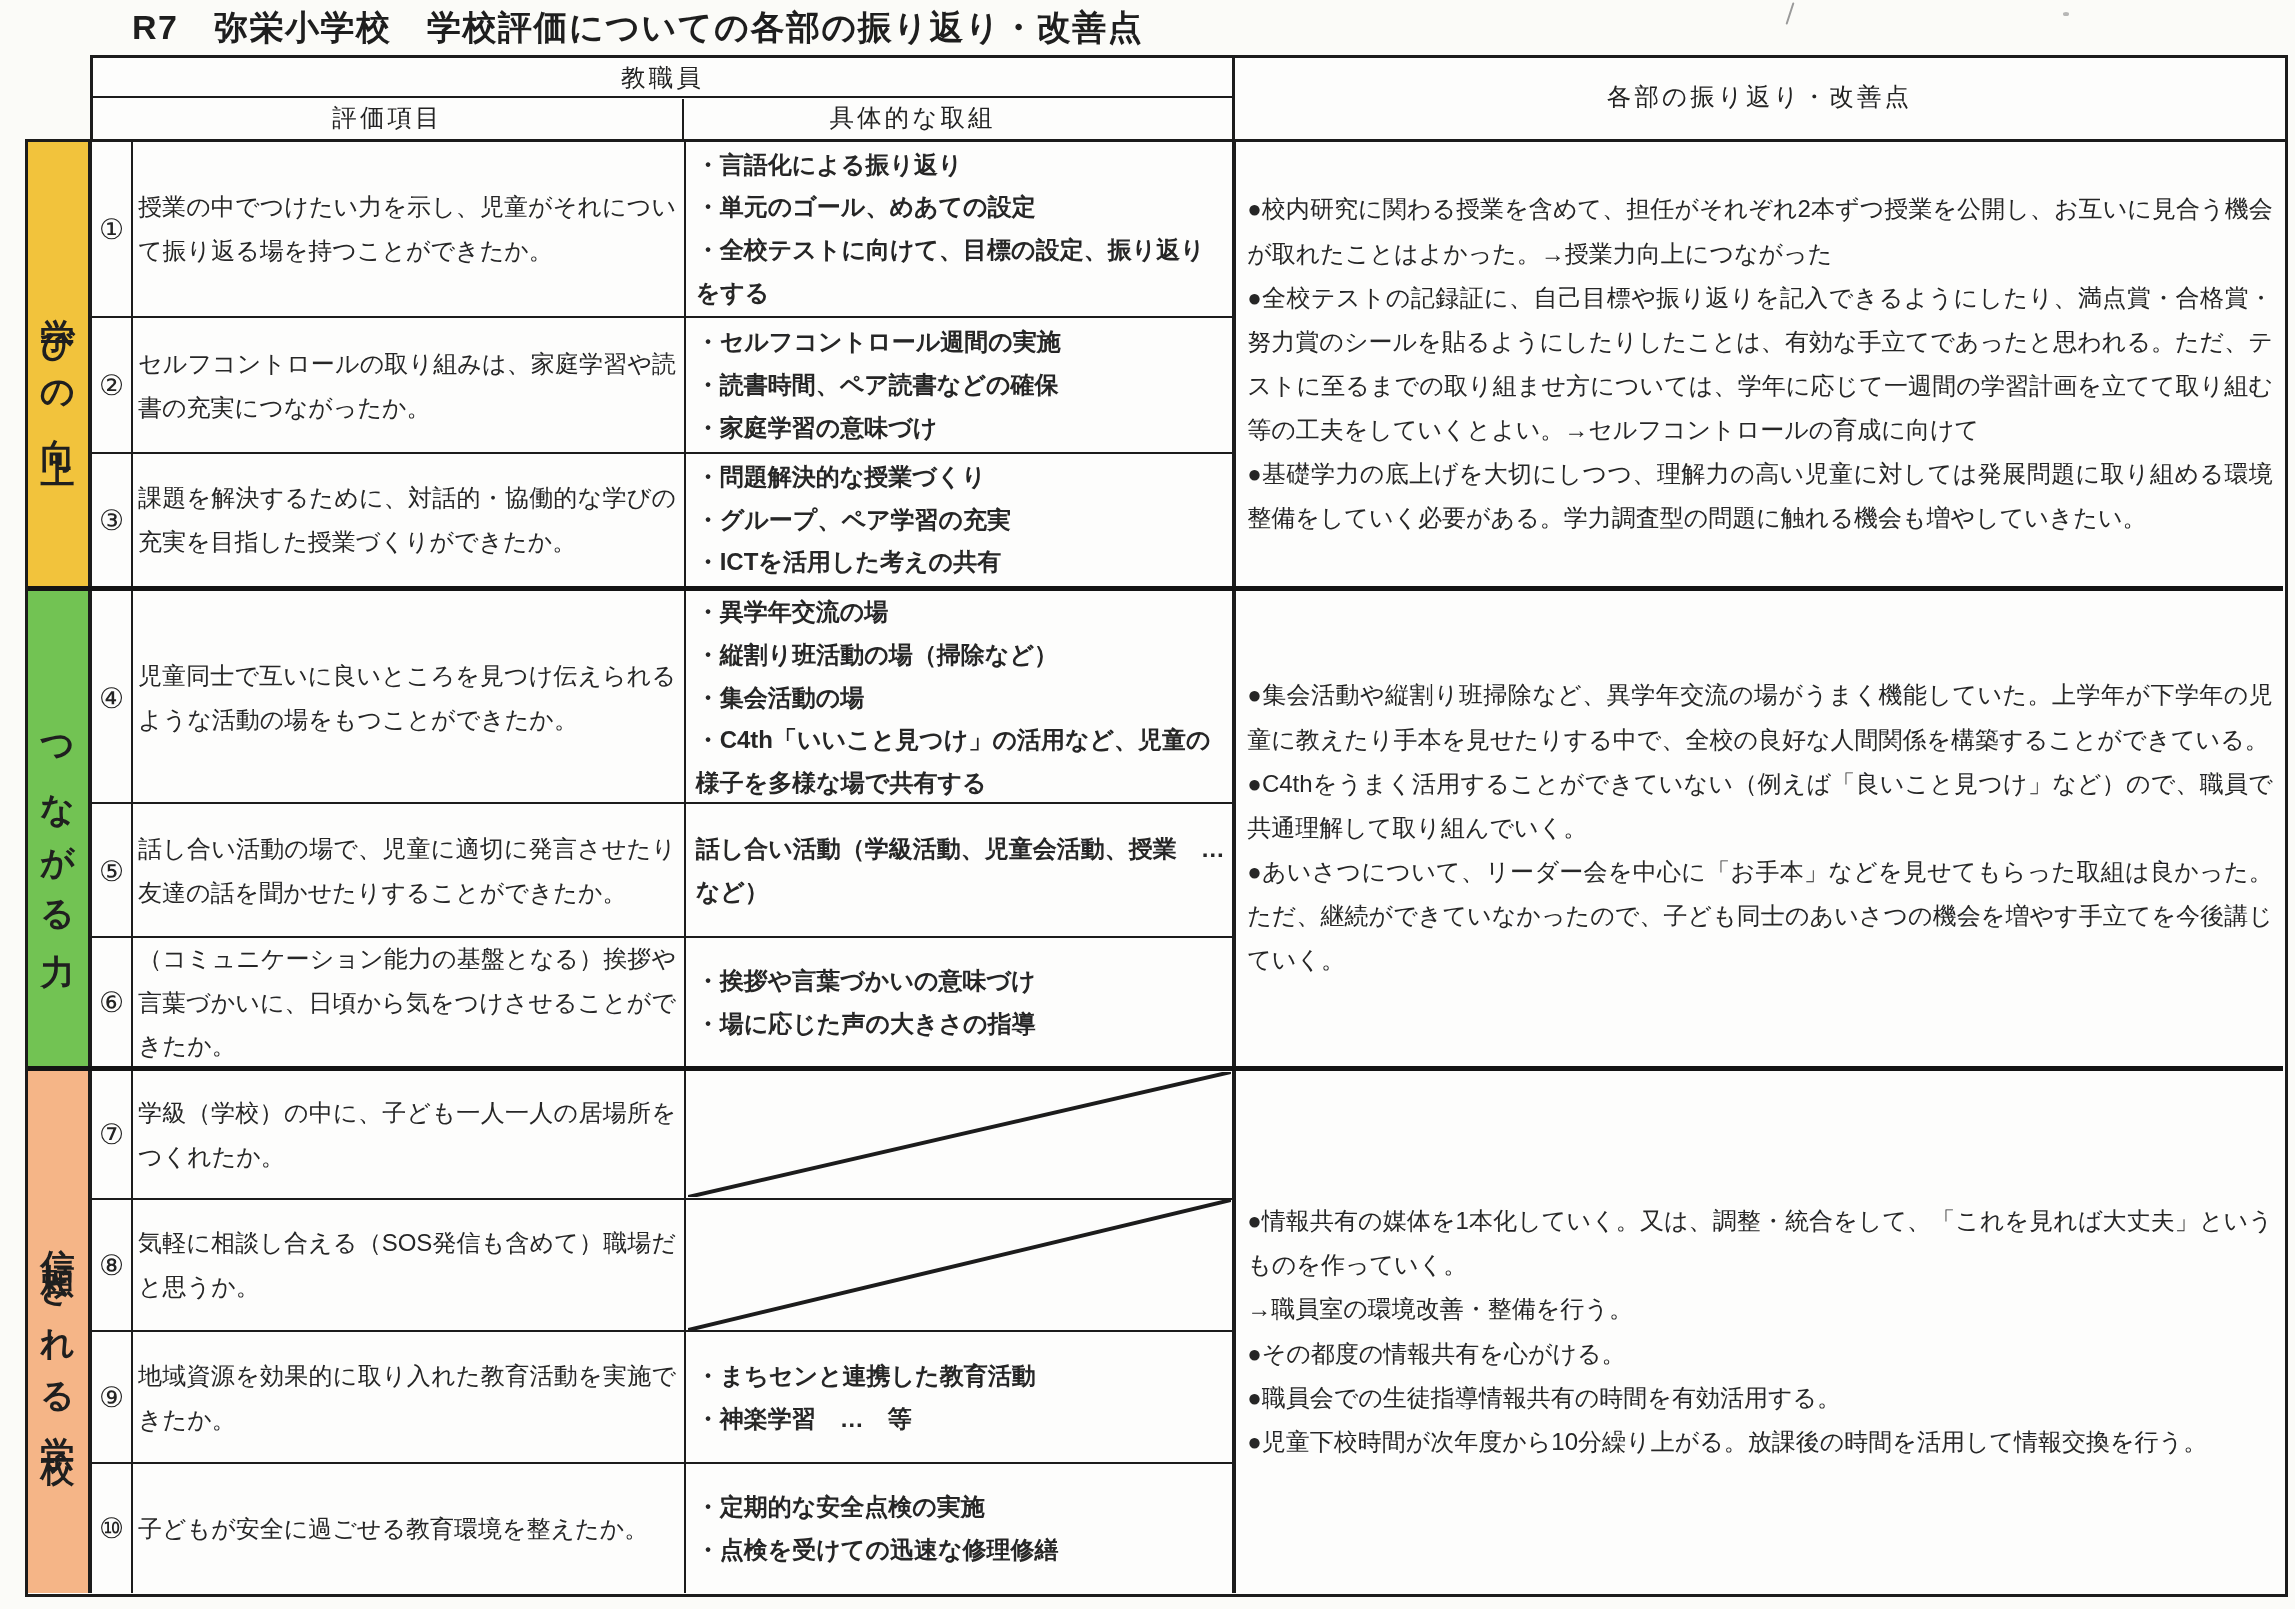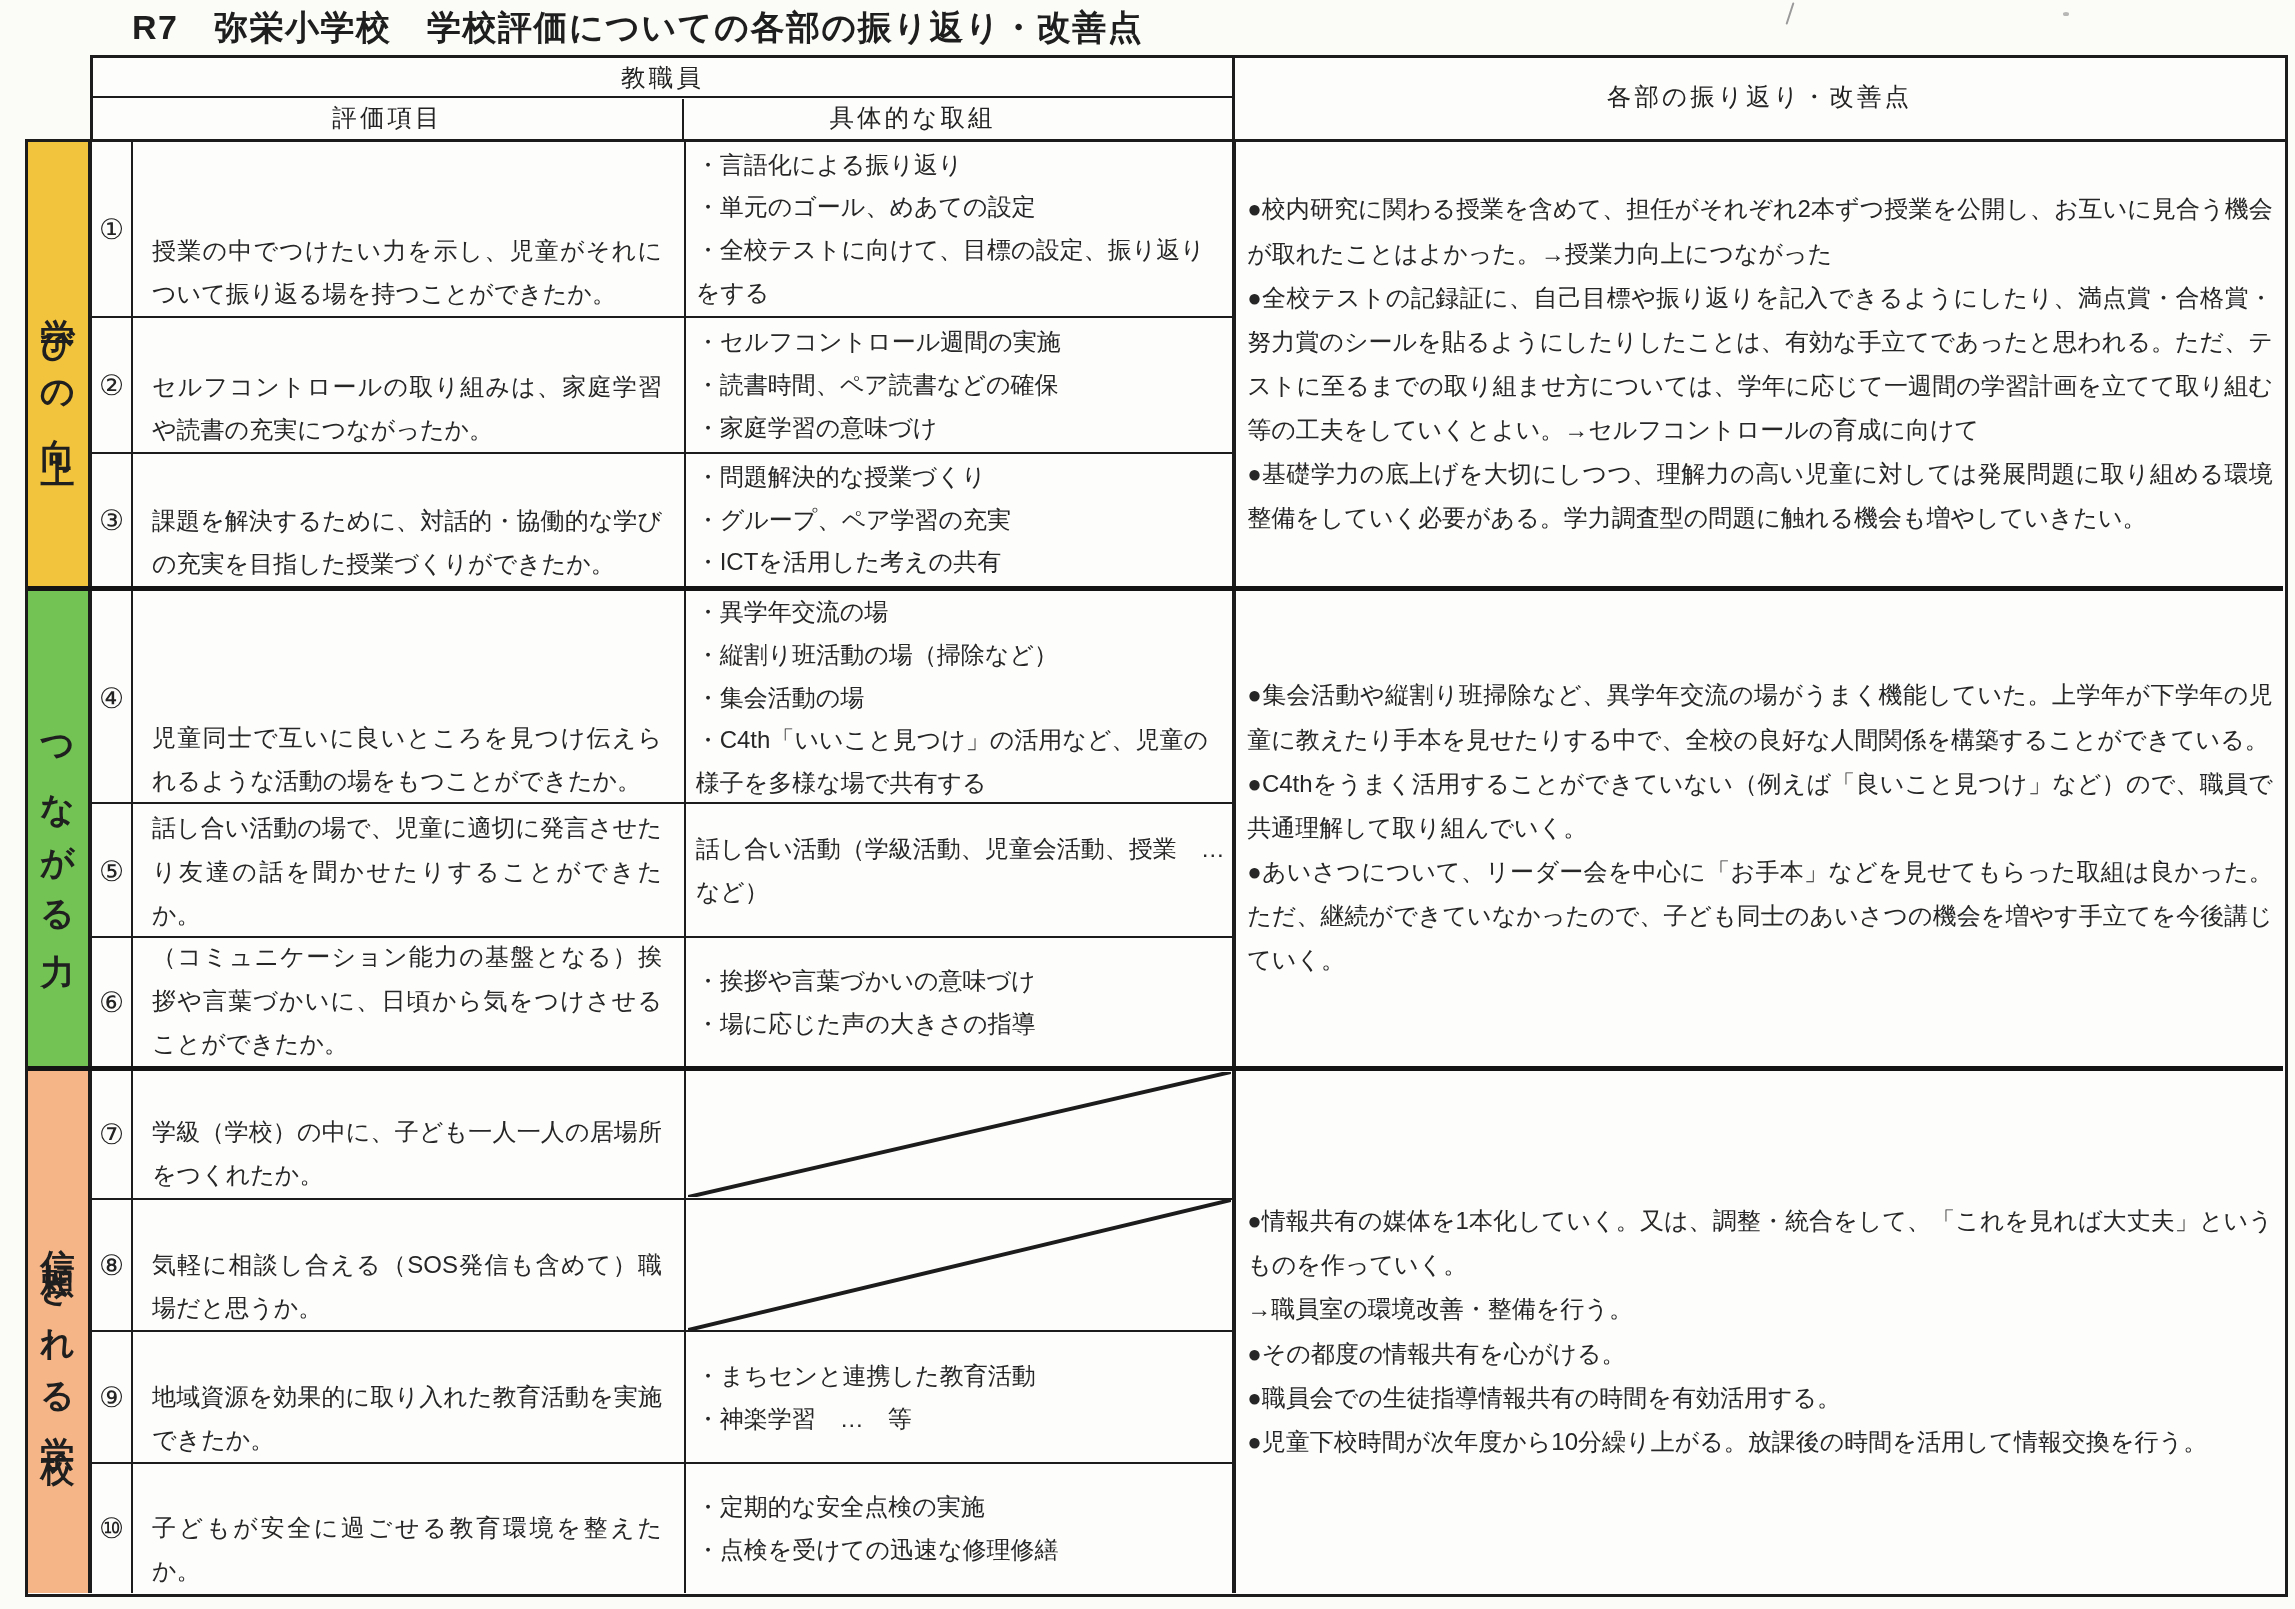--- a/index.html
+++ b/index.html
@@ -57,36 +57,36 @@
   .v4{left:1204px;width:3.8px;}
   .hline-row{left:60px;width:1144px;height:2.3px;background:#1c1c1c;}
   .hline-sec{left:0;width:2255px;height:4.6px;background:#141414;}
   .hs1{top:444px;}.hs2{top:924px;}
   .h1{top:174px;}.h2{top:310px;}.h4{top:660px;}.h5{top:794px;}
   .h7{top:1056px;}.h8{top:1188px;}.h9{top:1320px;}
 
   
   .col-num{left:64px;width:39px;display:flex;align-items:center;justify-content:center;
     font-size:28px;color:#232323;}
-  .col-item{left:106px;width:546px;display:flex;align-items:flex-end;
-    padding:0 18px;box-sizing:border-box;}
+  .col-item{left:106px;width:546px;display:flex;align-items:center;
+    padding:0 4px;box-sizing:border-box;}
   .col-act{left:660px;width:543px;display:flex;flex-direction:column;justify-content:center;
     padding:4.6px 3.1px 4.6px 7.7px;box-sizing:border-box;}
   .col-rev{left:1210px;width:1044px;display:flex;flex-direction:column;justify-content:center;
     padding:0 9.2px;box-sizing:border-box;}
 
   
   .rr1{top:0;height:174px;}   .rr2{top:177px;height:133px;} .rr3{top:312px;height:132px;}
   .rr4{top:451px;height:210px;}.rr5{top:663px;height:132px;} .rr6{top:797px;height:127px;}
   .rr7{top:930px;height:125px;}.rr8{top:1058px;height:130px;}.rr9{top:1191px;height:129px;}
   .rr10{top:1322px;height:129px;}
   .rv1{top:0;height:444px;}.rv2{top:449px;height:474px;}.rv3{top:928px;height:523px;}
 
   .itxt{font-size:24px;line-height:1.82;color:#262626;text-align:justify;}
-  .aline{font-size:24px;line-height:1.78;color:#262626;}
+  .aline{font-size:24px;line-height:1.78;color:#262626;font-weight:bold;}
   .rp{font-size:24px;line-height:1.84;color:#262626;text-align:justify;}
   .diag-cell{padding:0;}
   .diag-cell svg{position:absolute;left:0;top:0;width:100%;height:100%;}
 </style>
 </head>
 <body>
 
 <h1 class="title">R7　弥栄小学校　学校評価についての各部の振り返り・改善点</h1>
 <div class="pen-mark pm1"></div>
 <div class="pen-mark pm2"></div>

